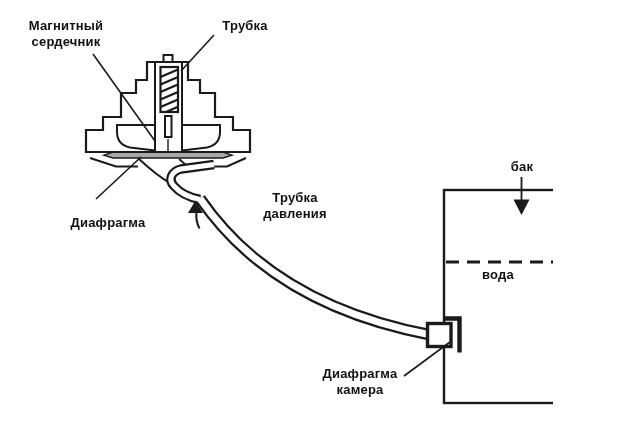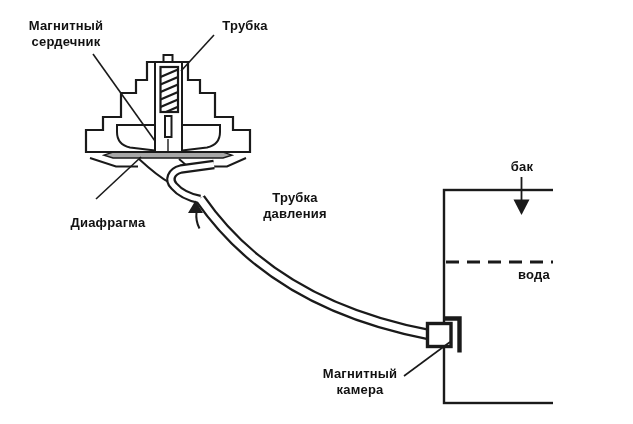--- a/index.html
+++ b/index.html
@@ -103,15 +103,15 @@
       <line x1="96" y1="199" x2="141" y2="157"></line>
       <line x1="404" y1="376" x2="450" y2="342"></line>
     </g>
   </svg>
 
   <div class="lbl" style="left:18px;top:18px;width:96px;">Магнитный сердечник</div>
   <div class="lbl" style="left:185px;top:18px;width:120px;">Трубка</div>
   <div class="lbl" style="left:48px;top:199px;width:120px;margin-top:16px;">Диафрагма</div>
   <div class="lbl" style="left:250px;top:176px;width:90px;margin-top:14px;">Трубка давления</div>
   <div class="lbl" style="left:492px;top:159px;width:60px;">бак</div>
-  <div class="lbl" style="left:504px;top:267px;width:60px;">вода</div>
-  <div class="lbl" style="left:305px;top:366px;width:110px;">Магнитный камера</div>
+  <div class="lbl" style="left:468px;top:267px;width:60px;">вода</div>
+  <div class="lbl" style="left:305px;top:366px;width:110px;">Диафрагма камера</div>
 </div>
 
 </body></html>

